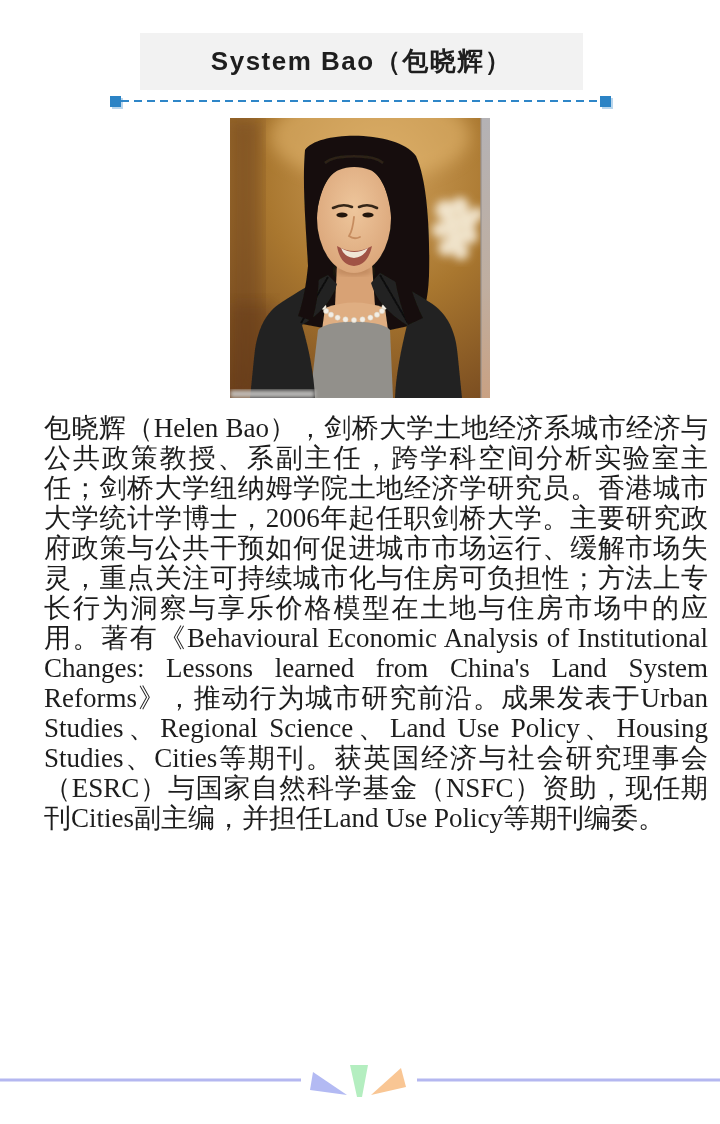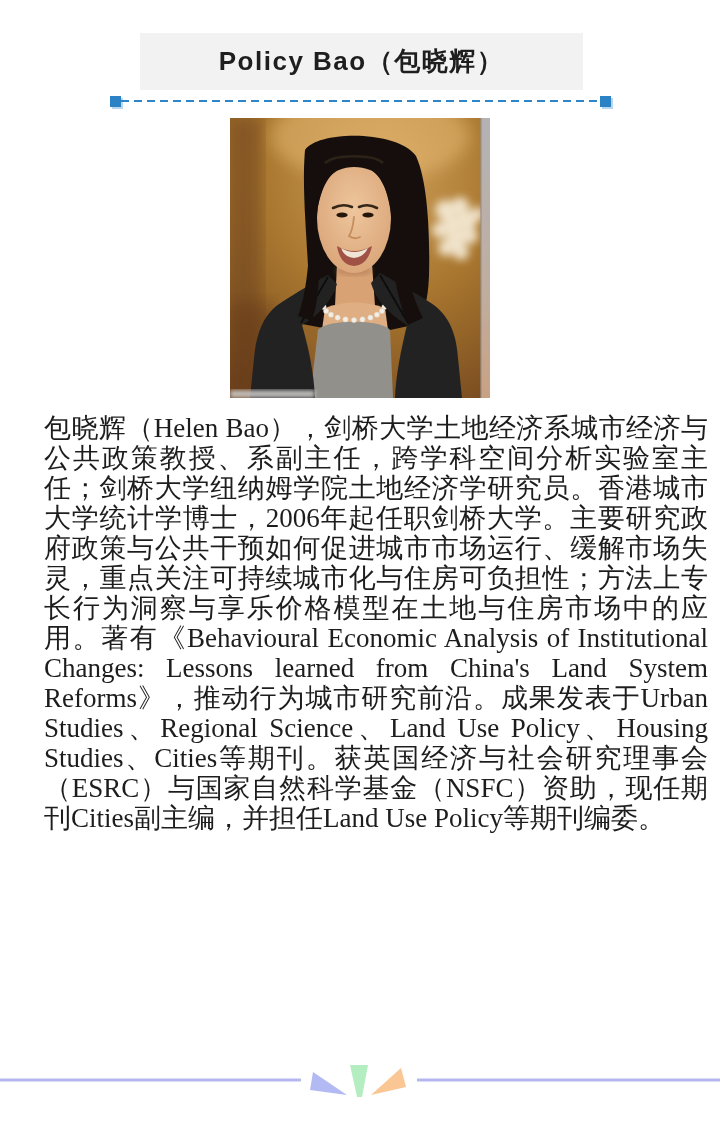--- a/index.html
+++ b/index.html
@@ -52,21 +52,21 @@
   .fan-lav{fill:var(--fan-lavender);}
   .fan-green{fill:var(--fan-green);}
   .fan-orange{fill:var(--fan-orange);}
 </style>
 </head>
 <body>
 
 <div>
 
   <div class="title-box">
-    <h1>Policy Bao（包晓辉）</h1>
+    <h1>System Bao（包晓辉）</h1>
   </div>
 
   <div class="divider">
     <span class="handle left"></span>
     <span class="dash-line"></span>
     <span class="handle right"></span>
   </div>
 
   <figure class="photo" style="margin:0" aria-label="Portrait photo of Helen Bao: woman with shoulder-length black hair, black blazer over grey knit top with pearl necklace, warm amber background">
     <svg viewBox="0 0 260 280" role="img">

